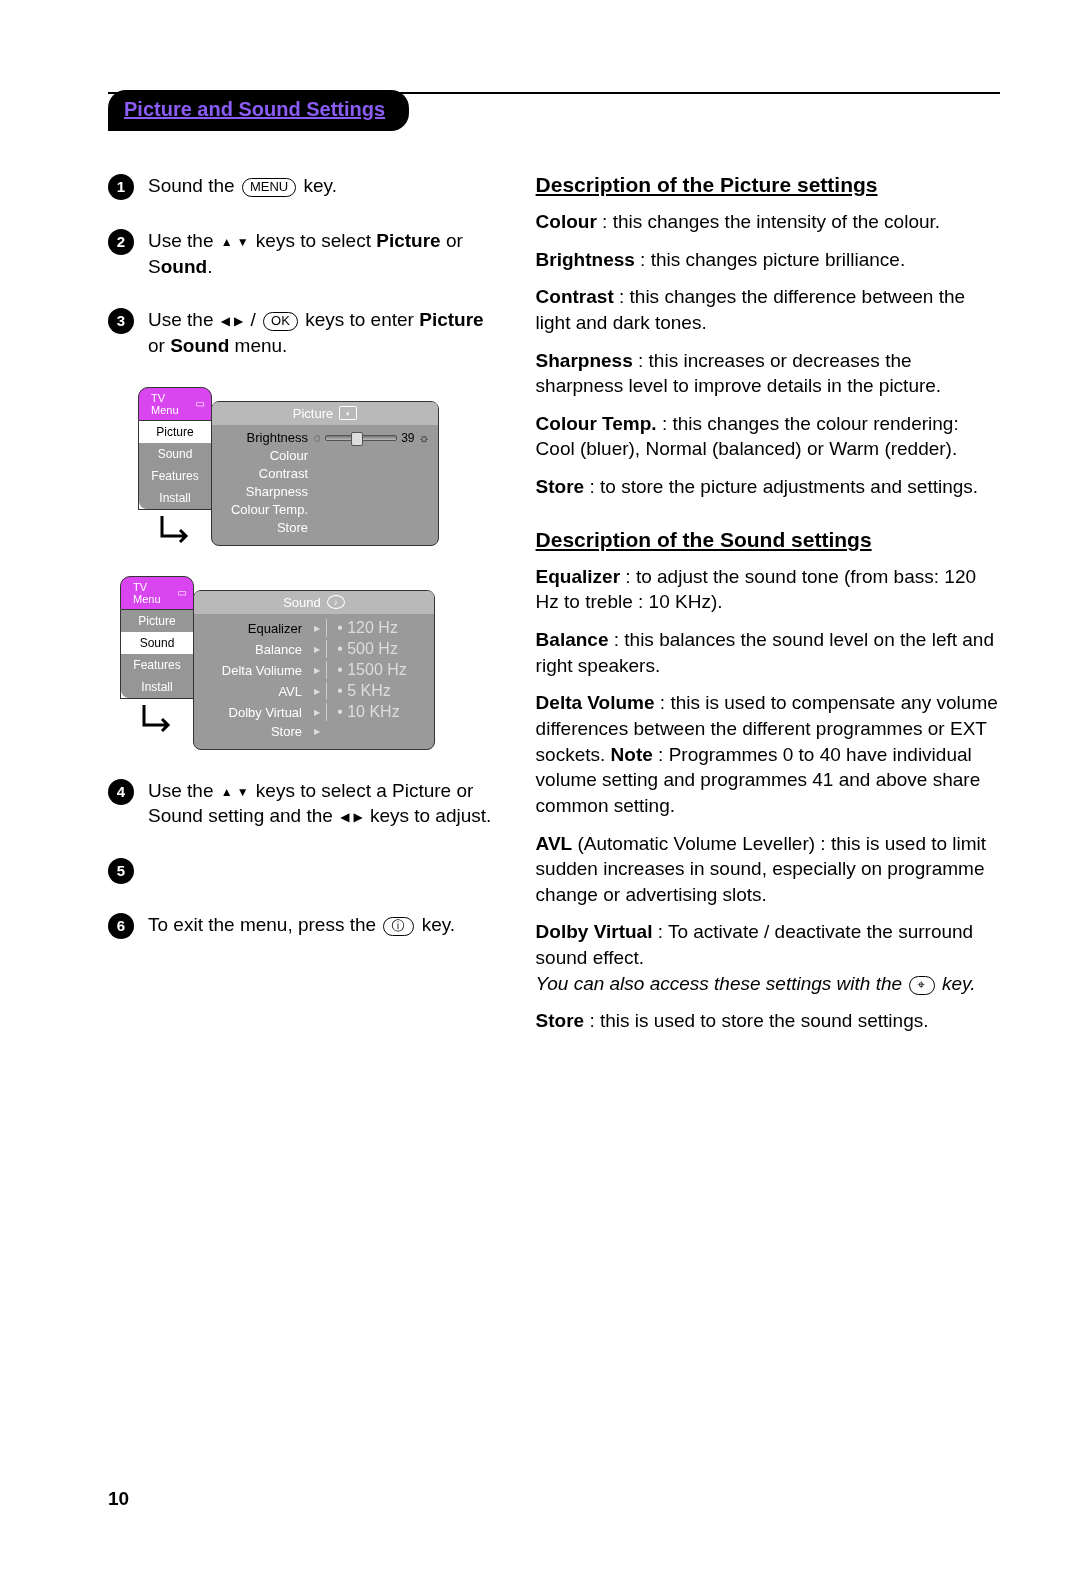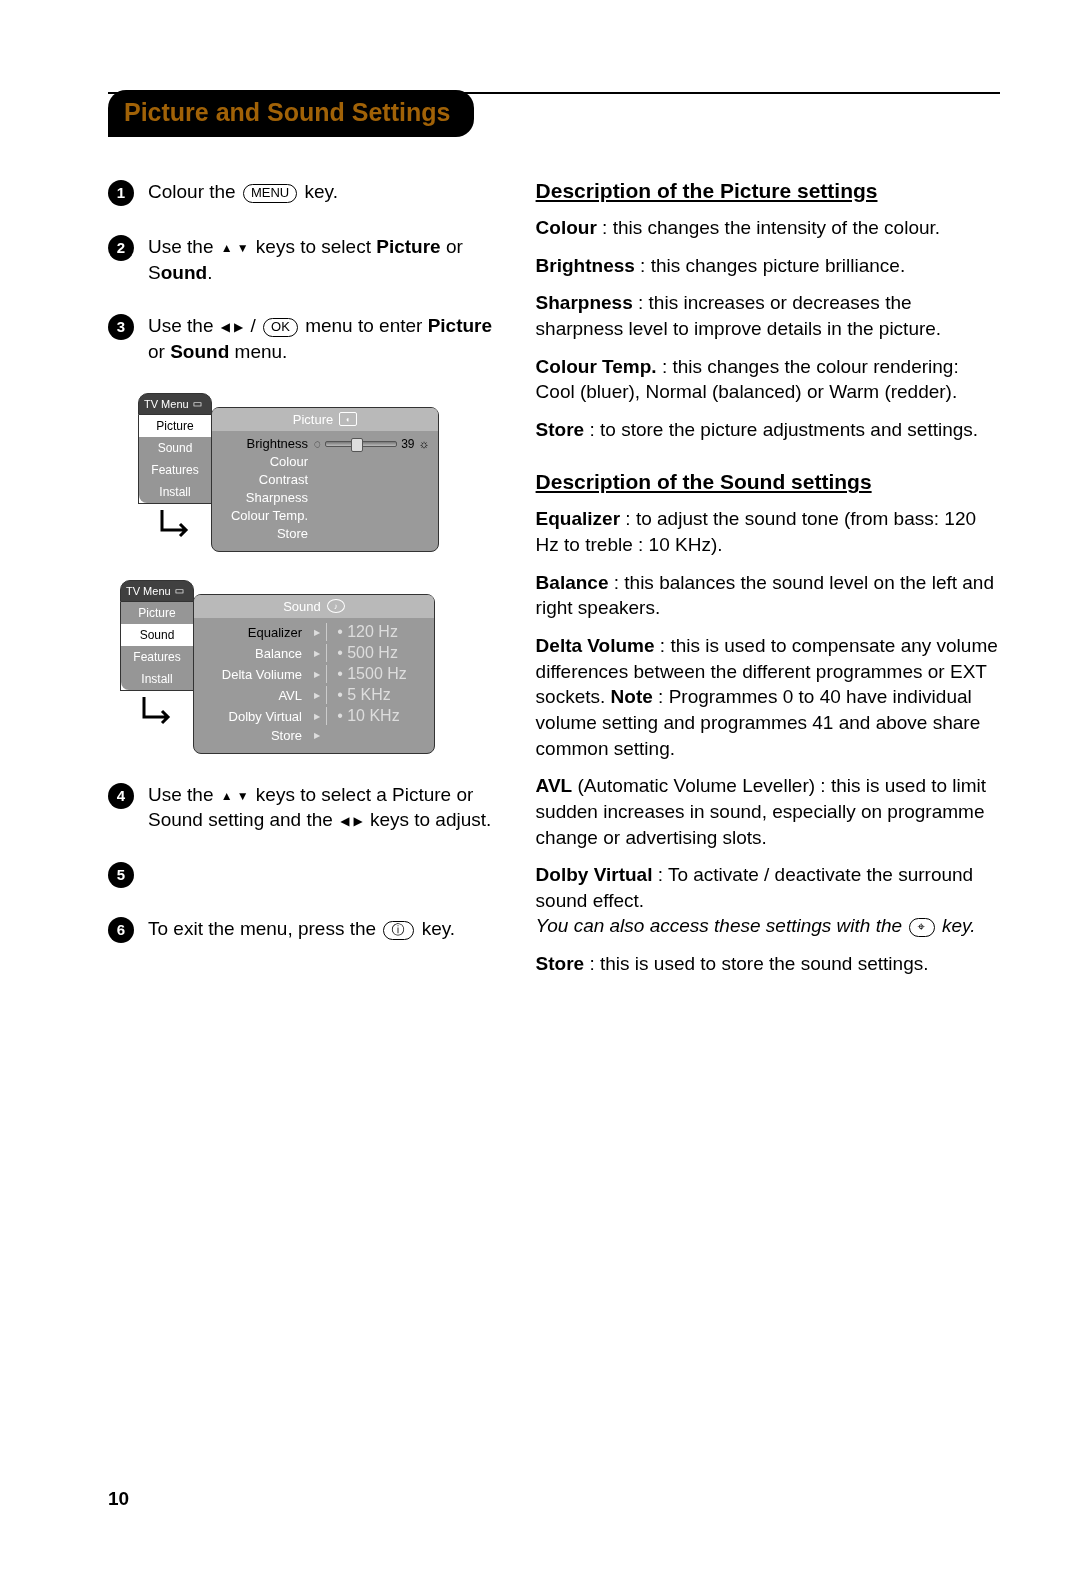--- a/index.html
+++ b/index.html
@@ -18,26 +18,27 @@
     box-sizing: border-box;
     height: 100%;
   }
   .top-rule {
     border-top: 2px solid #000;
     margin-bottom: 8px;
   }
   .title-bar {
     display: inline-block;
     background: #000;
-    color: #a16207;
+    color: #8b5cf6;
     font-weight: 700;
-    font-size: 25px;
+    font-size: 20px;
     padding: 8px 24px 10px 16px;
     border-radius: 18px 18px 18px 0;
     margin-top: -12px;
+    text-decoration: underline;
   }
   .columns {
     display: flex;
     gap: 32px;
     margin-top: 42px;
   }
   .col-left { flex: 1 1 46%; }
   .col-right { flex: 1 1 54%; }
 
   .step {
@@ -89,24 +90,24 @@
   .osd {
     display: flex;
     align-items: flex-start;
   }
   .osd-sidebar {
     width: 74px;
   }
   .osd-tab {
     border: 1.5px solid #333;
     border-radius: 10px 10px 0 0;
-    background: #404040;
+    background: #d946ef;
     color: #fff;
     font-size: 11px;
-    padding: 4px 6px 4px 5px;
+    padding: 4px 6px 4px 12px;
     display: flex;
     align-items: center;
     gap: 4px;
   }
   .osd-tab .tv-icon {
     font-size: 10px;
   }
   .osd-catlist {
     border: 1.5px solid #333;
     border-top: none;
@@ -242,35 +243,35 @@
   <div class="top-rule"></div>
   <div class="title-bar">Picture and Sound Settings</div>
 
   <div class="columns">
 
     <div class="col-left">
 
       <div class="step">
         <div class="step-num">1</div>
         <div class="step-text">
-          <span>Colour the </span><span class="key">MENU</span><span> key.</span>
+          <span>Sound the </span><span class="key">MENU</span><span> key.</span>
         </div>
       </div>
 
       <div class="step">
         <div class="step-num">2</div>
         <div class="step-text">
           <span>Use the </span><span class="arrow-icon">▲</span><span class="arrow-icon">▼</span><span> keys to select </span><span class="b">Picture</span><span> or S</span><span class="b">ound</span><span>.</span>
         </div>
       </div>
 
       <div class="step">
         <div class="step-num">3</div>
         <div class="step-text">
-          <span>Use the </span><span class="arrow-icon">◀</span><span class="arrow-icon">▶</span><span> / </span><span class="key">OK</span><span> menu to enter </span><span class="b">Picture</span><span> or </span><span class="b">Sound</span><span> menu.</span>
+          <span>Use the </span><span class="arrow-icon">◀</span><span class="arrow-icon">▶</span><span> / </span><span class="key">OK</span><span> keys to enter </span><span class="b">Picture</span><span> or </span><span class="b">Sound</span><span> menu.</span>
         </div>
       </div>
 
       <div class="osd-wrap">
         <div class="osd">
           <div>
             <div class="osd-sidebar">
               <div class="osd-tab">
                   <span>TV Menu</span>
                   <span class="tv-icon">▭</span>
@@ -403,20 +404,21 @@
           <span>To exit the menu, press the </span><span class="key key-sym">ⓘ</span><span> key.</span>
         </div>
       </div>
 
     </div>
 
     <div class="col-right">
       <div class="sec-head">Description of the Picture settings</div>
       <div class="desc"><span class="b">Colour</span><span> : this changes the intensity of the colour.</span></div>
       <div class="desc"><span class="b">Brightness</span><span> : this changes picture brilliance.</span></div>
+      <div class="desc"><span class="b">Contrast</span><span> : this changes the difference between the light and dark tones.</span></div>
       <div class="desc"><span class="b">Sharpness</span><span> : this increases or decreases the sharpness level to improve details in the picture.</span></div>
       <div class="desc"><span class="b">Colour Temp.</span><span> : this changes the colour rendering: Cool (bluer), Normal (balanced) or Warm (redder).</span></div>
       <div class="desc" style="margin-bottom:28px;"><span class="b">Store</span><span> : to store the picture adjustments and settings.</span></div>
 
       <div class="sec-head">Description of the Sound settings</div>
       <div class="desc"><span class="b">Equalizer</span><span> : to adjust the sound tone (from bass: 120 Hz to treble : 10 KHz).</span></div>
       <div class="desc"><span class="b">Balance</span><span> : this balances the sound level on the left and right speakers.</span></div>
       <div class="desc"><span class="b">Delta Volume</span><span> : this is used to compensate any volume differences between the different programmes or EXT sockets. </span><span class="b">Note</span><span> : Programmes 0 to 40 have individual volume setting and programmes 41 and above share common setting.</span></div>
       <div class="desc"><span class="b">AVL</span><span> (Automatic Volume Leveller) : this is used to limit sudden increases in sound, especially on programme change or advertising slots.</span></div>
       <div class="desc"><span class="b">Dolby Virtual</span><span> : To activate / deactivate the surround sound effect.</span><br><span class="ital">You can also access these settings with the </span><span class="key key-sym">⌖</span><span class="ital"> key.</span></div>

